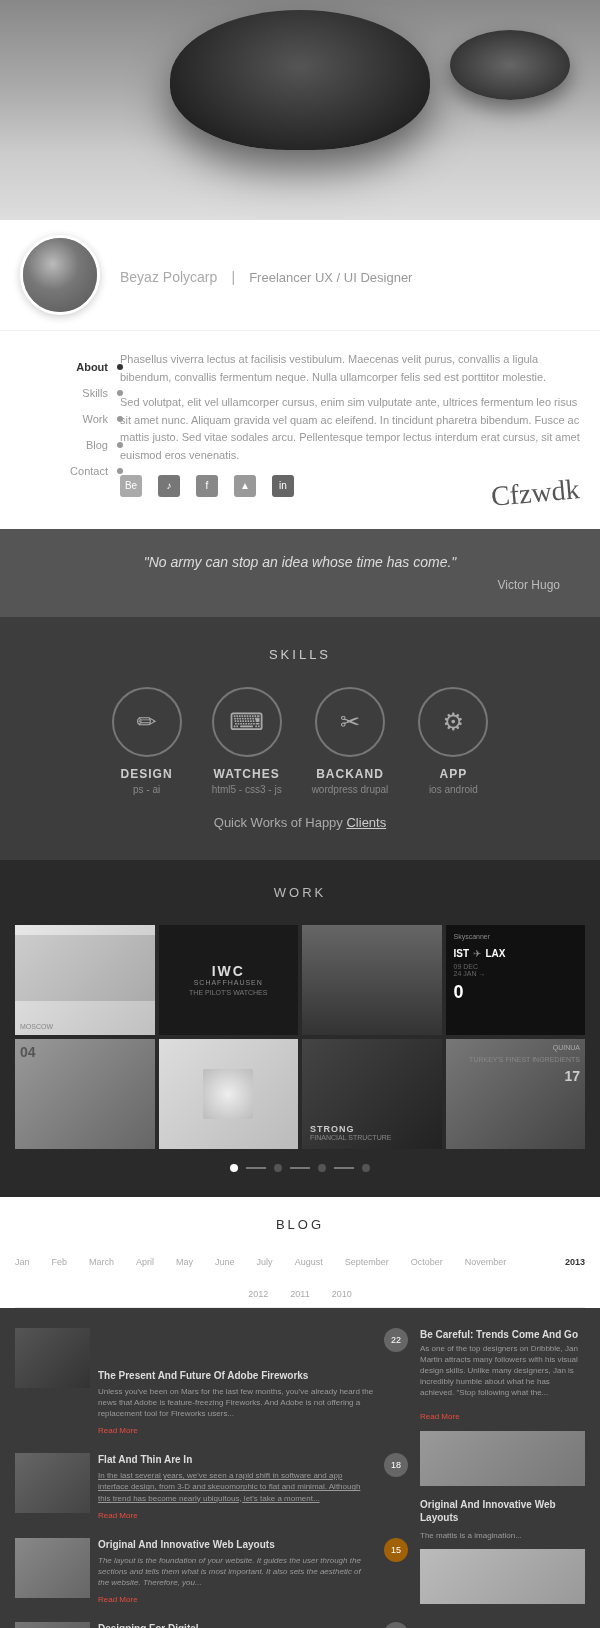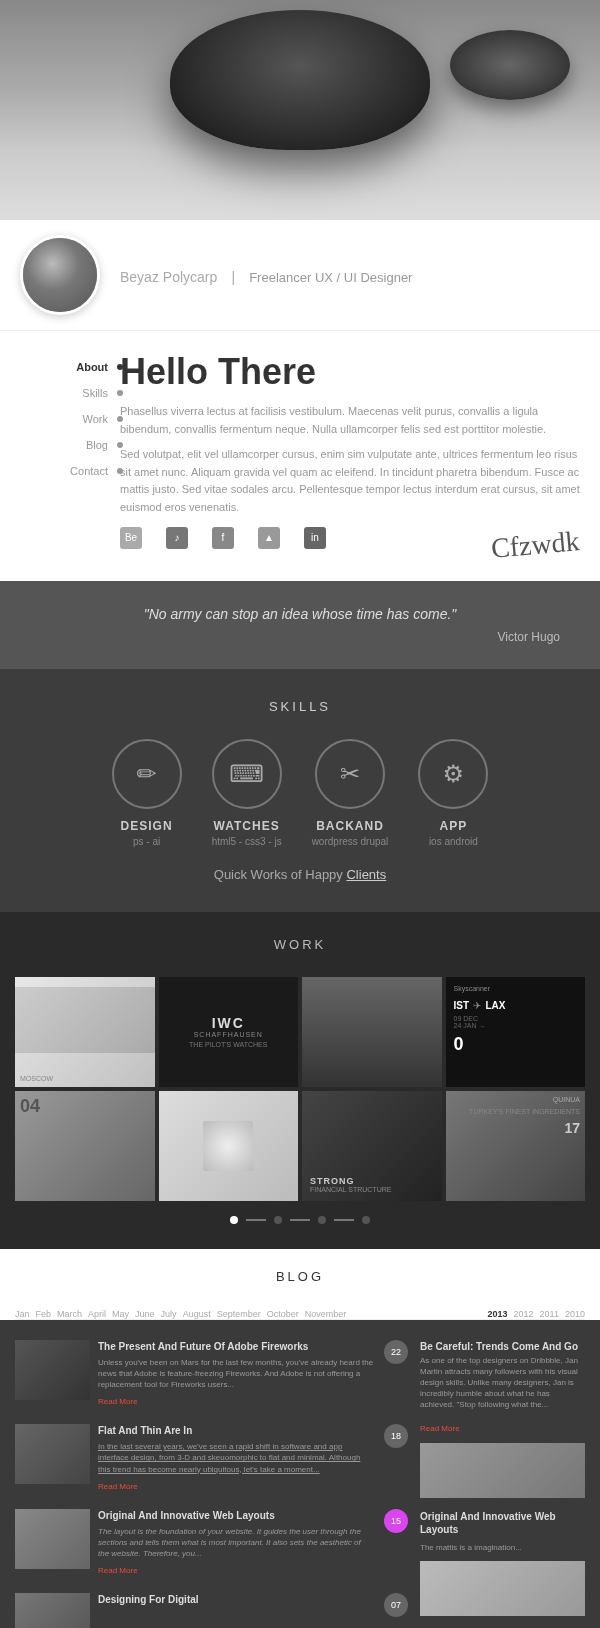--- a/index.html
+++ b/index.html
@@ -23,21 +23,21 @@
     .about-section { background: #fff; display: flex; padding: 20px; }
     .nav-sidebar { width: 100px; flex-shrink: 0; padding-top: 10px; }
     .nav-item { font-size: 11px; color: #999; margin-bottom: 14px; text-align: right; padding-right: 12px; position: relative; cursor: pointer; }
     .nav-item.active { color: #333; font-weight: bold; }
     .nav-item::after { content: ''; width: 6px; height: 6px; background: #999; border-radius: 50%; position: absolute; right: -3px; top: 3px; }
     .nav-item.active::after { background: #333; }
     .about-content { flex: 1; }
     .about-title { font-size: 36px; color: #333; margin-bottom: 10px; }
     .about-title span { font-weight: bold; }
     .about-text { font-size: 11px; color: #999; line-height: 1.6; margin-bottom: 8px; }
-    .social-icons { display: flex; gap: 24px; margin-top: 10px; }
+    .social-icons { display: flex; gap: 16px; margin-top: 10px; }
     .social-icon { width: 22px; height: 22px; background: #aaa; border-radius: 3px; display: flex; align-items: center; justify-content: center; font-size: 10px; color: #fff; }
     .signature { text-align: right; margin-top: -20px; }
     .signature-text { font-family: cursive; font-size: 28px; color: #555; transform: rotate(-5deg); display: inline-block; }
 
     
     .quote-section { background: #555; padding: 25px 40px; text-align: center; }
     .quote-text { color: #ddd; font-size: 14px; font-style: italic; }
     .quote-author { color: #bbb; font-size: 12px; text-align: right; margin-top: 8px; }
 
     
@@ -94,23 +94,20 @@
 
 <div class="about-section">
   <div class="nav-sidebar" style="position:relative;">
     <div class="nav-item active">About</div>
     <div class="nav-item">Skills</div>
     <div class="nav-item">Work</div>
     <div class="nav-item">Blog</div>
     <div class="nav-item">Contact</div>
   </div>
   <div class="about-content">
-    <div class="about-title">
-      <span style="font-weight:bold;">Hello</span><span> There</span>
-    </div>
     <p class="about-text">Phasellus viverra lectus at facilisis vestibulum. Maecenas velit purus, convallis a ligula bibendum, convallis fermentum neque. Nulla ullamcorper felis sed est porttitor molestie.</p>
     <p class="about-text">Sed volutpat, elit vel ullamcorper cursus, enim sim vulputate ante, ultrices fermentum leo risus sit amet nunc. Aliquam gravida vel quam ac eleifend. In tincidunt pharetra bibendum. Fusce ac mattis justo. Sed vitae sodales arcu. Pellentesque tempor lectus interdum erat cursus, sit amet euismod eros venenatis.</p>
     <div class="social-icons">
       <div class="social-icon">Be</div>
       <div class="social-icon" style="background:#777;">♪</div>
       <div class="social-icon" style="background:#888;">f</div>
       <div class="social-icon" style="background:#999;">▲</div>
       <div class="social-icon" style="background:#666;">in</div>
     </div>
     <div class="signature">
@@ -183,21 +180,21 @@
         <span style="color:#888;font-size:10px;">✈</span>
         <span style="font-size:10px;color:#fff;font-weight:bold;">LAX</span>
       </div>
       <div style="font-size:7px;color:#666;margin-top:4px;">09 DEC</div>
       <div style="font-size:7px;color:#666;">24 JAN →</div>
       <div style="font-size:18px;color:#fff;font-weight:bold;margin-top:5px;">0</div>
     </div>
   </div>
   <div class="work-grid">
     <div class="work-item work-item-5" style="padding:5px;display:flex;align-items:flex-start;">
-      <div style="font-size:18px;color:#555;font-weight:bold;">04</div>
+      <div style="font-size:14px;color:#555;font-weight:bold;">04</div>
     </div>
     <div class="work-item work-item-6" style="display:flex;align-items:center;justify-content:center;">
       <div style="width:50px;height:50px;background:radial-gradient(circle,#eee,#bbb);border-radius:2px;"></div>
     </div>
     <div class="work-item work-item-7" style="padding:8px;display:flex;flex-direction:column;justify-content:flex-end;">
       <div style="font-size:9px;color:#ccc;font-weight:bold;letter-spacing:1px;">STRONG</div>
       <div style="font-size:7px;color:#888;">FINANCIAL STRUCTURE</div>
     </div>
     <div class="work-item work-item-8" style="padding:5px;display:flex;flex-direction:column;justify-content:flex-start;align-items:flex-end;">
       <div style="font-size:7px;color:#aaa;">QUINUA</div>
@@ -211,21 +208,21 @@
     <div class="pag-dot"></div>
     <div class="pag-line"></div>
     <div class="pag-dot"></div>
     <div class="pag-line"></div>
     <div class="pag-dot"></div>
   </div>
 </div>
 
 <div style="background:#fff;padding:20px 15px 0;">
   <div class="section-title" style="color:#333;">BLOG</div>
-  <div style="display:flex;gap:6px;font-size:9px;color:#aaa;justify-content:center;flex-wrap:wrap;border-bottom:1px solid #eee;padding-bottom:0;">
+  <div style="display:flex;gap:22px;font-size:9px;color:#aaa;justify-content:center;flex-wrap:wrap;border-bottom:1px solid #eee;padding-bottom:8px;">
     <span>Jan</span>
     <span>Feb</span>
     <span>March</span>
     <span>April</span>
     <span>May</span>
     <span>June</span>
     <span>July</span>
     <span>August</span>
     <span>September</span>
     <span>October</span>
@@ -237,21 +234,21 @@
   </div>
 </div>
 
 <div style="background:#3a3a3a;padding:20px 15px;">
   <div style="display:flex;gap:10px;">
 
     <div style="flex:1;">
 
       <div style="display:flex;gap:8px;margin-bottom:16px;">
         <div style="width:75px;height:60px;background:linear-gradient(135deg,#555,#333);flex-shrink:0;"></div>
-        <div style="flex:1;">
+        <div style="flex:1;margin-top:41px;">
           <div style="font-size:10px;font-weight:bold;color:#ddd;margin-bottom:4px;line-height:1.3;">The Present And Future Of Adobe Fireworks</div>
           <div style="font-size:8px;color:#999;line-height:1.4;">Unless you've been on Mars for the last few months, you've already heard the news that Adobe is feature-freezing Fireworks. And Adobe is not offering a replacement tool for Fireworks users...</div>
           <span style="font-size:8px;color:#e74c3c;cursor:pointer;">Read More</span>
         </div>
         <div style="width:28px;text-align:center;">
           <div style="width:24px;height:24px;background:#666;border-radius:50%;display:flex;align-items:center;justify-content:center;font-size:9px;color:#fff;margin:0 auto;">22</div>
         </div>
       </div>
 
       <div style="display:flex;gap:8px;margin-bottom:16px;">
@@ -267,21 +264,21 @@
       </div>
 
       <div style="display:flex;gap:8px;margin-bottom:16px;">
         <div style="width:75px;height:60px;background:linear-gradient(135deg,#888,#666);flex-shrink:0;"></div>
         <div style="flex:1;">
           <div style="font-size:10px;font-weight:bold;color:#ddd;margin-bottom:4px;line-height:1.3;">Original And Innovative Web Layouts</div>
           <div style="font-size:8px;color:#999;line-height:1.4;font-style:italic;">The layout is the foundation of your website. It guides the user through the sections and tells them what is most important. It also sets the aesthetic of the website. Therefore, you...</div>
           <span style="font-size:8px;color:#e74c3c;cursor:pointer;">Read More</span>
         </div>
         <div style="width:28px;text-align:center;">
-          <div style="width:24px;height:24px;background:#d946ef;border-radius:50%;display:flex;align-items:center;justify-content:center;font-size:9px;color:#fff;margin:0 auto;">15</div>
+          <div style="width:24px;height:24px;background:#a16207;border-radius:50%;display:flex;align-items:center;justify-content:center;font-size:9px;color:#fff;margin:0 auto;">15</div>
         </div>
       </div>
 
       <div style="display:flex;gap:8px;">
         <div style="width:75px;height:50px;background:linear-gradient(135deg,#777,#555);flex-shrink:0;"></div>
         <div style="flex:1;">
           <div style="font-size:10px;font-weight:bold;color:#ddd;line-height:1.3;">Designing For Digital</div>
         </div>
         <div style="width:28px;text-align:center;">
           <div style="width:24px;height:24px;background:#666;border-radius:50%;display:flex;align-items:center;justify-content:center;font-size:9px;color:#fff;margin:0 auto;">07</div>

